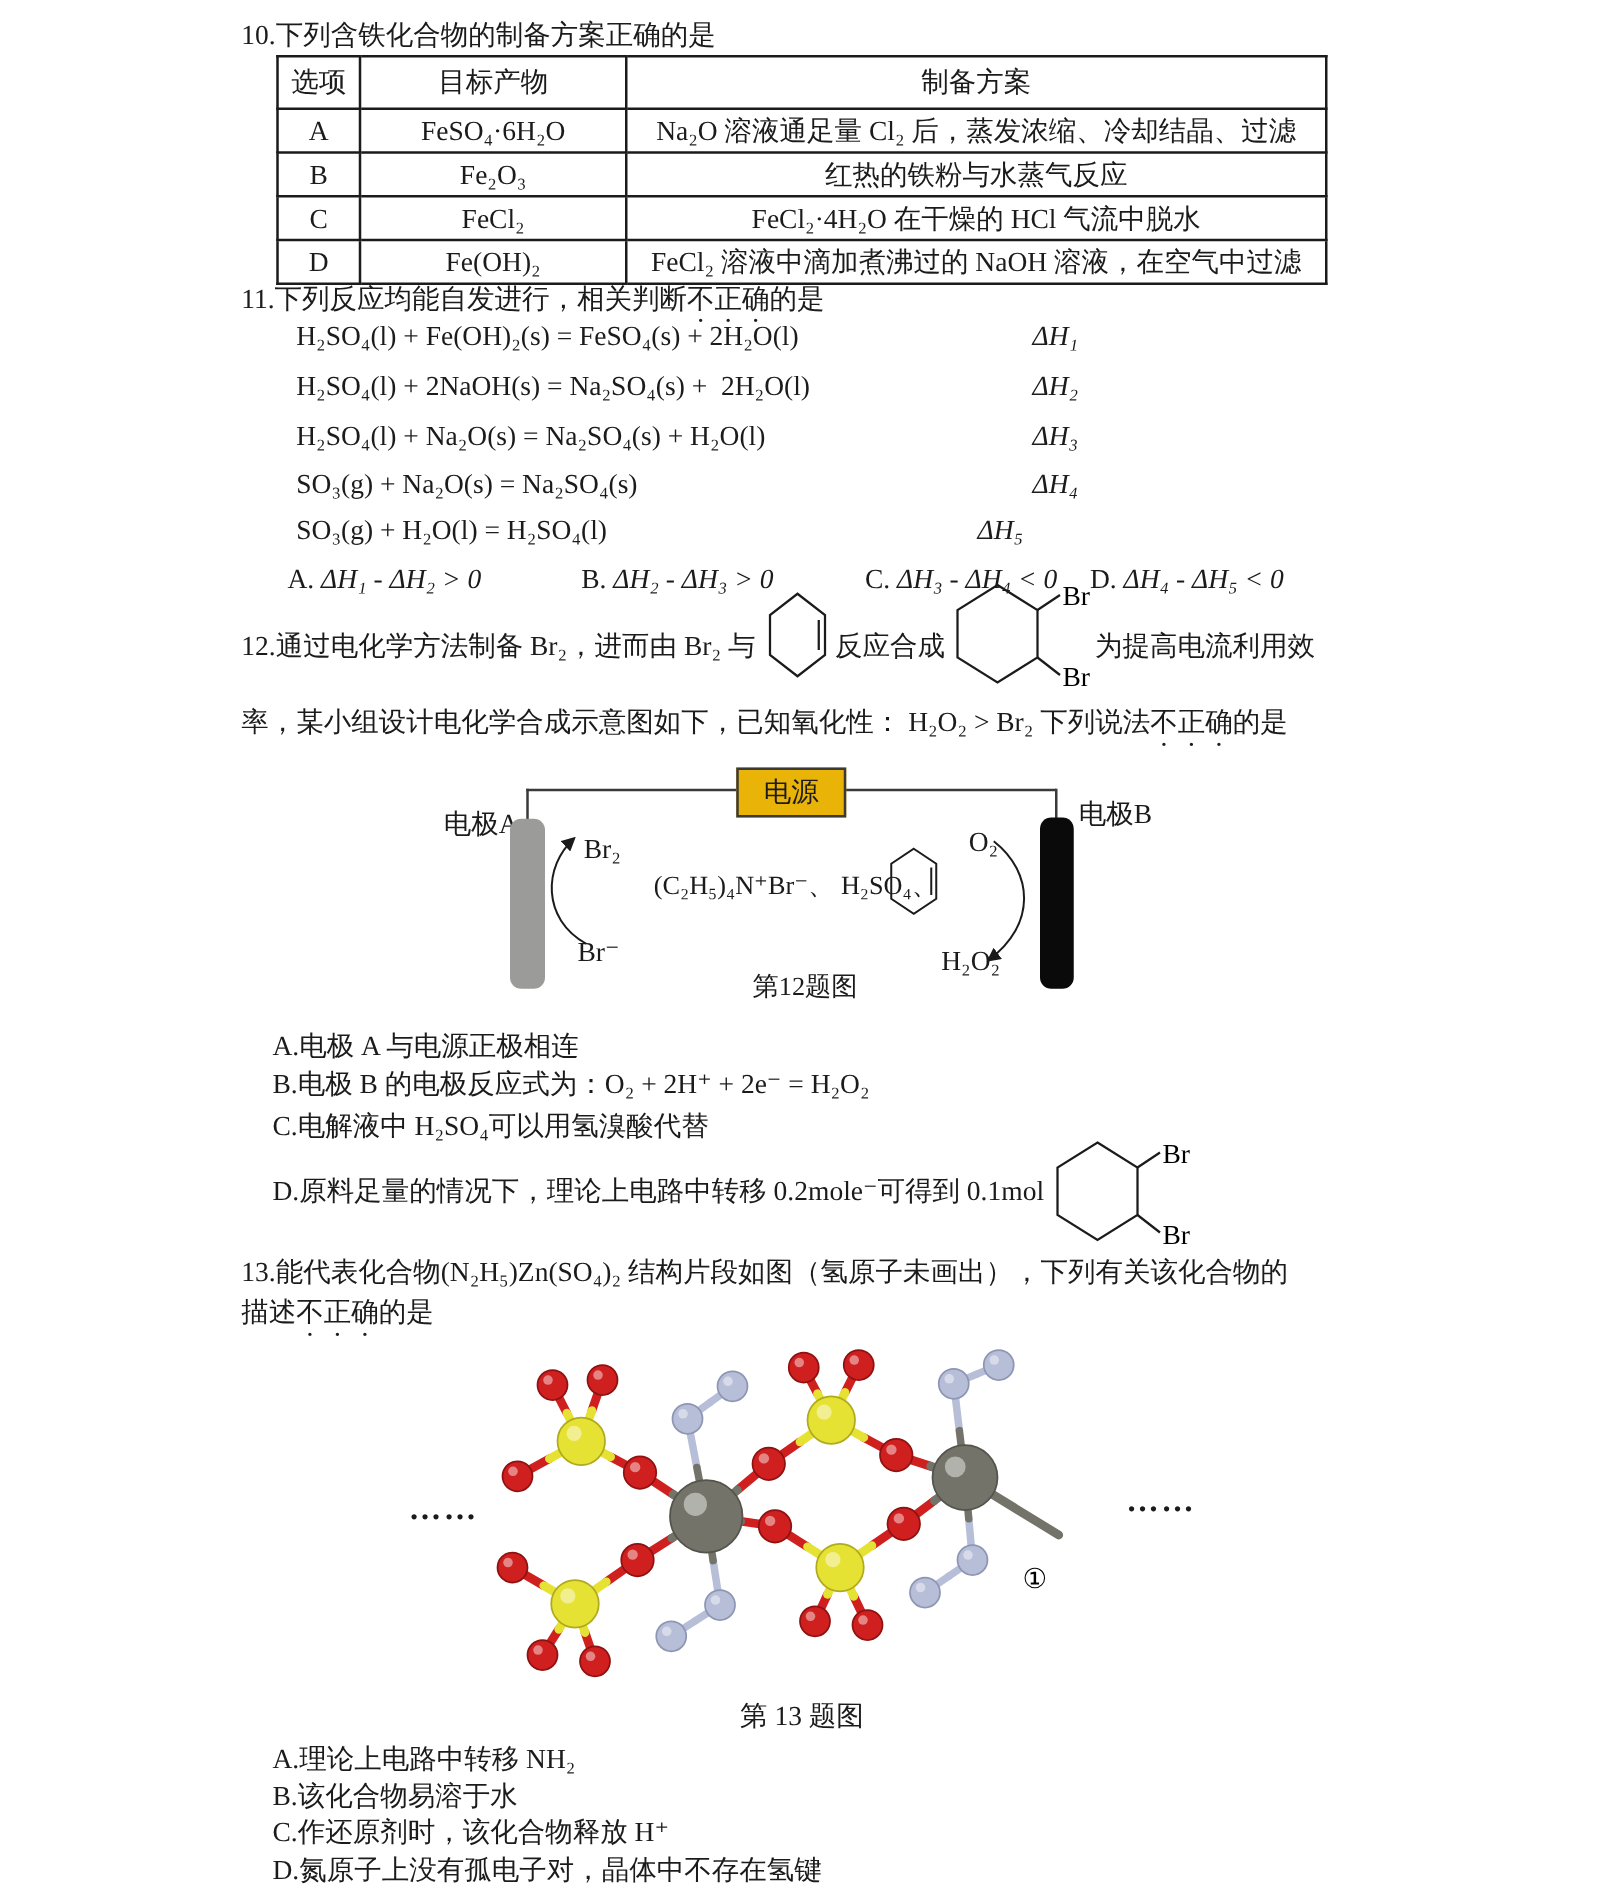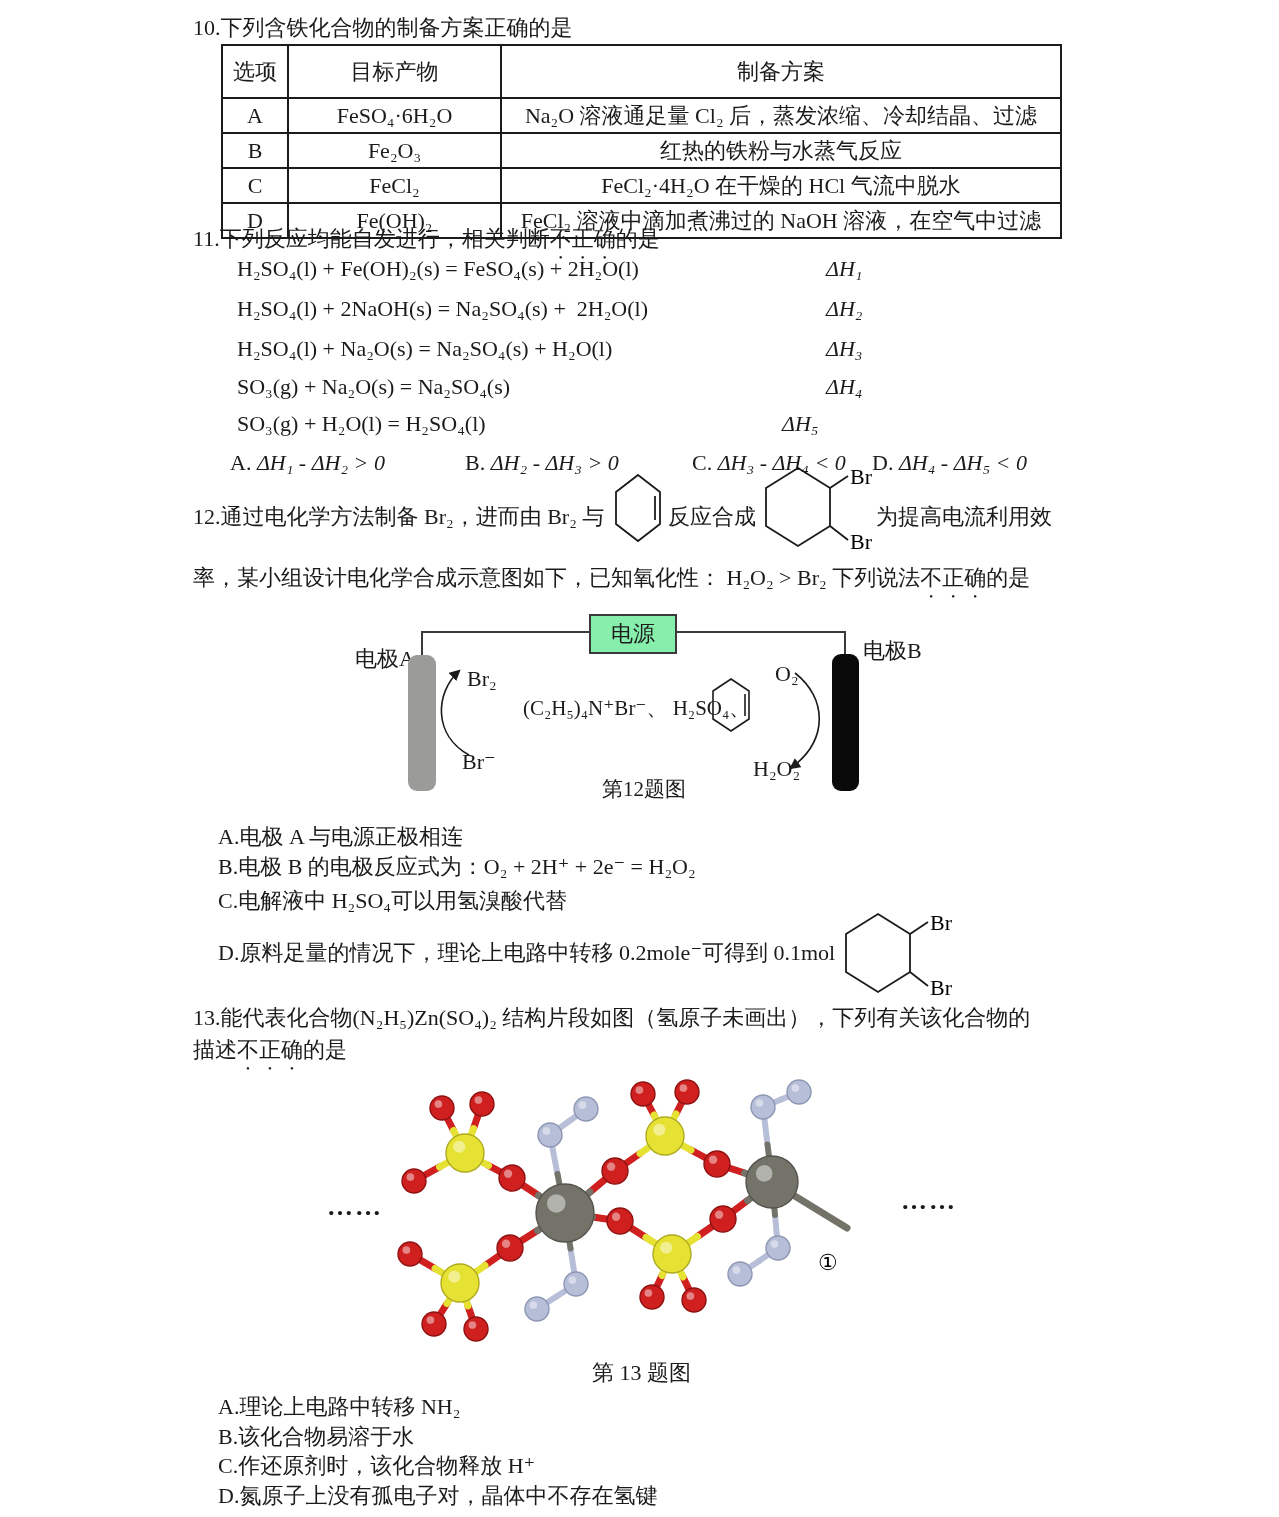--- a/index.html
+++ b/index.html
@@ -17,41 +17,41 @@
   .eq{white-space:pre;}
   
   table.prep{border-collapse:collapse;table-layout:fixed;}
   table.prep td,table.prep th{
     border:2px solid #1b1b1b;text-align:center;vertical-align:middle;
     font-weight:normal;font-size:22px;padding:0 4px;overflow:hidden;white-space:nowrap;
   }
   
   .wire{position:absolute;background:#3a3a3a;}
   .powerbox{
-    position:absolute;border:2px solid #3a3a3a;background:#86efac;
+    position:absolute;border:2px solid #3a3a3a;background:#eab308;
     display:flex;align-items:center;justify-content:center;font-size:22px;
   }
   .electrode{position:absolute;border-radius:9px;}
   .dots{font-size:26px;font-weight:bold;letter-spacing:2px;}
   svg{position:absolute;overflow:visible;}
   svg text{font-family:"Liberation Serif","DejaVu Serif",serif;}
 </style>
 </head>
 <body>
 
 <div class="abs" style="left:193px;top:13px;">10.下列含铁化合物的制备方案正确的是</div>
 
 <table class="prep abs" style="left:221px;top:44px;width:839px;">
   <colgroup>
       <col style="width:66px">
       <col style="width:213px">
       <col style="width:560px">
     </colgroup>
   <tbody>
-      <tr style="height:53px">
+      <tr style="height:42px">
     <th>选项</th>
     <th>目标产物</th>
     <th>制备方案</th>
   </tr>
   <tr style="height:35px">
     <td>A</td>
     <td>FeSO₄·6H₂O</td>
     <td>Na₂O 溶液通足量 Cl₂ 后，蒸发浓缩、冷却结晶、过滤</td>
   </tr>
   <tr style="height:35px">

